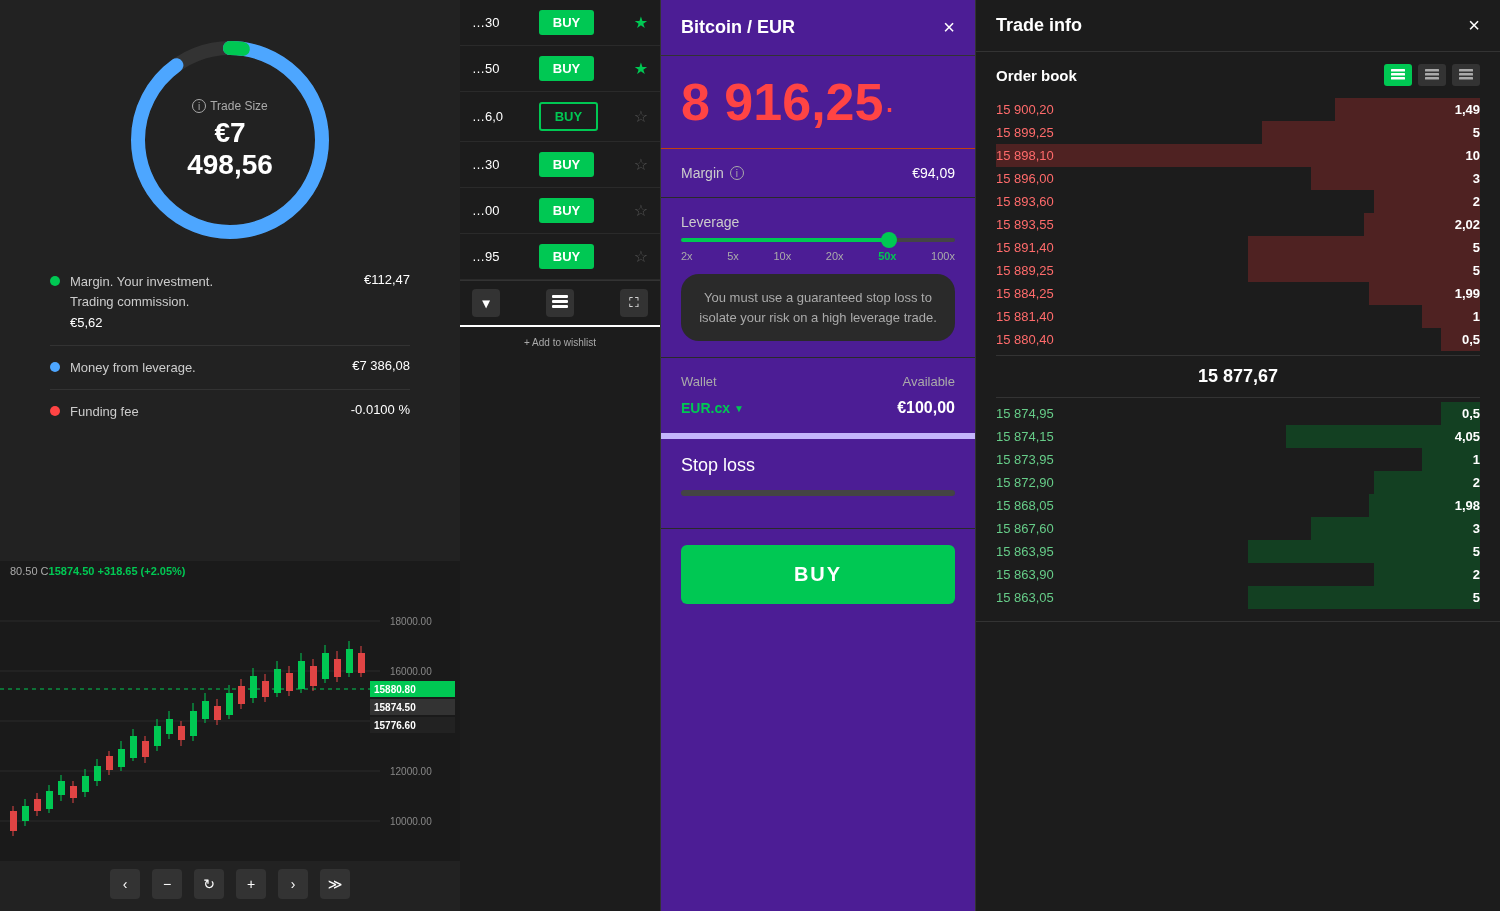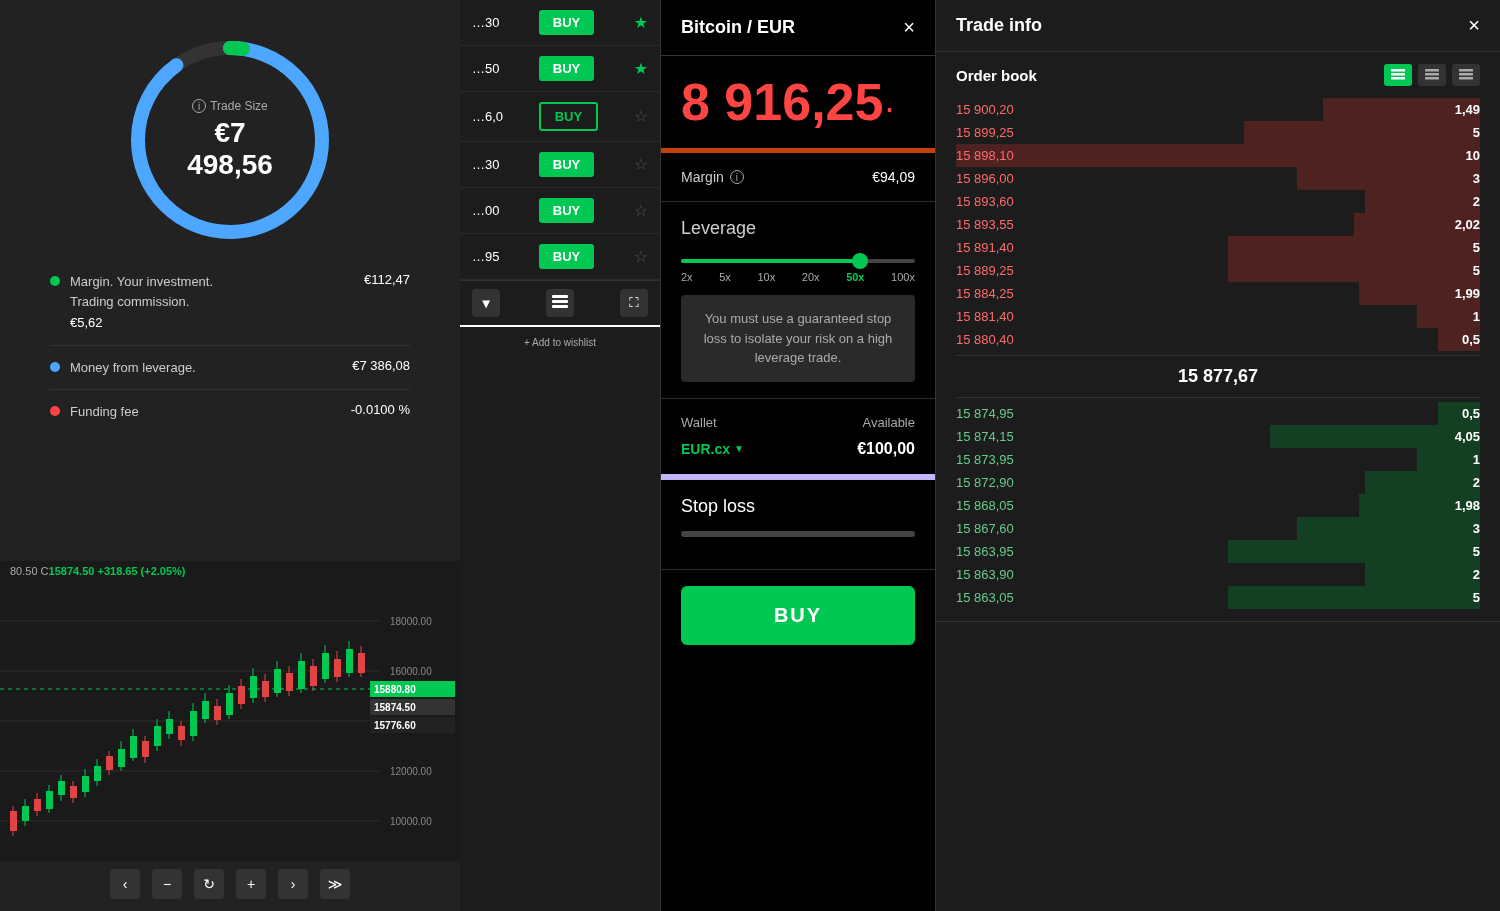--- a/index.html
+++ b/index.html
@@ -235,22 +235,22 @@
       font-size: 16px;
       cursor: pointer;
     }
 
     .star-icon.empty {
       color: #555;
     }
 
     
     .trade-panel {
-      width: 276px;
-      background: #000000;
+      width: 316px;
+      background: #4c1d95;
       flex-shrink: 0;
       border-left: 1px solid #333;
       border-right: 1px solid #333;
       overflow-y: auto;
     }
 
     .trade-panel-header {
       display: flex;
       align-items: center;
       justify-content: space-between;
@@ -266,21 +266,21 @@
     .close-btn {
       background: none;
       border: none;
       color: #fff;
       font-size: 20px;
       cursor: pointer;
     }
 
     .trade-price {
       padding: 16px 20px;
-      border-bottom: 5px solid #c2410c;
+      border-bottom: 1px solid #c2410c;
     }
 
     .trade-price-value {
       font-size: 52px;
       font-weight: bold;
       color: #ff4444;
     }
 
     .trade-price-dot {
       font-size: 36px;
@@ -342,23 +342,23 @@
       font-size: 14px;
       color: #fff;
     }
 
     .leverage-section {
       padding: 16px 20px;
       border-bottom: 1px solid #2a2a2a;
     }
 
     .leverage-label {
-      font-size: 18px;
+      font-size: 14px;
       color: #ccc;
-      margin-bottom: 20px;
+      margin-bottom: 8px;
     }
 
     .leverage-bar {
       width: 100%;
       height: 4px;
       background: #444;
       border-radius: 2px;
       position: relative;
       margin-bottom: 8px;
     }
@@ -390,21 +390,21 @@
       color: #aaa;
     }
 
     .leverage-options span.active {
       color: #00c853;
       font-weight: bold;
     }
 
     .leverage-warning {
       background: #2a2a2a;
-      border-radius: 4px;
+      border-radius: 18px;
       padding: 14px;
       font-size: 13px;
       color: #aaa;
       text-align: center;
       line-height: 1.5;
     }
 
     .wallet-section {
       padding: 16px 20px;
       border-bottom: 6px solid #c4b5fd;

